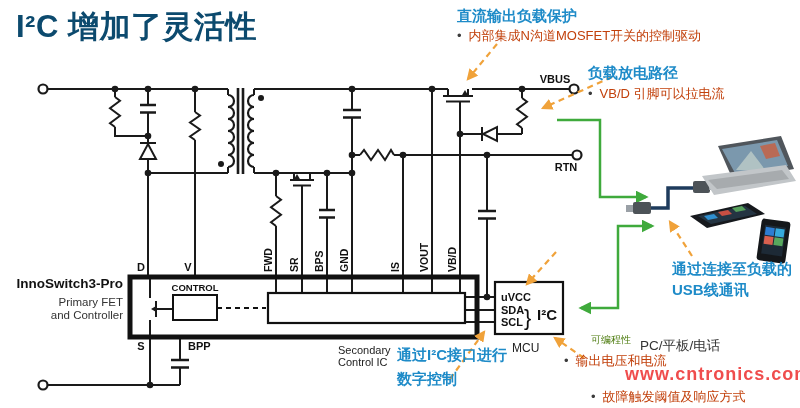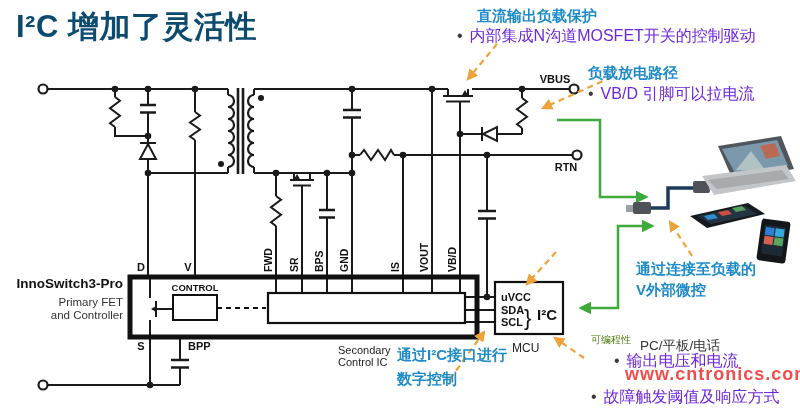--- a/index.html
+++ b/index.html
@@ -3,35 +3,35 @@
 <meta charset="utf-8">
 <style>
   html,body{margin:0;padding:0;background:#e8e8e8;}
   #slide{position:relative;width:800px;height:408px;background:#ffffff;overflow:hidden;
          font-family:"Liberation Sans","DejaVu Sans",sans-serif;}
   #schematic{position:absolute;left:0;top:0;}
   .abs{position:absolute;white-space:nowrap;}
   #title{left:16px;top:6px;font-size:31px;font-weight:bold;color:#0c4a6e;letter-spacing:0.5px;}
   .ann-h{font-size:15px;font-weight:bold;color:#1e8bc8;line-height:20px;}
   .ann-h2{font-size:10px;font-weight:normal;color:#4d7c0f;}
-  .bullet{font-size:16px;color:#6d28d9;line-height:18px;}
+  .bullet{font-size:13px;color:#c2410c;line-height:18px;}
   .bullet::before{content:"\2022";margin-right:7px;color:#3b3b3b;}
-  #dc-heading{left:457px;top:6px;margin-left:20px;}
+  #dc-heading{left:457px;top:6px;}
   #dc-bullet{left:457px;top:27px;}
   #dis-heading{left:588px;top:63px;}
   #dis-bullet{left:588px;top:85px;}
   #mcu-supply{left:512px;top:214px;}
   #mcu-supply div{line-height:21px;}
   #i2c-ctrl{left:397px;top:343px;}
   #i2c-ctrl div{line-height:24px;}
   #usb-comm{left:636px;top:258px;}
-  #usb-comm .ann-h{line-height:21px;}
+  #usb-comm .ann-h{line-height:21px;margin-left:36px;}
   #usb-line3{font-size:13.5px;color:#333;margin-left:4px;line-height:20px;margin-top:36px;}
   #prog-heading{left:591px;top:333px;}
-  #prog-b1{left:614px;top:352px;}
+  #prog-b1{left:564px;top:352px;}
   #prog-b2{left:591px;top:370px;margin-top:39px;}
   #prog-b3{left:591px;top:388px;}
   #watermark{left:625px;top:364px;font-size:18px;font-weight:600;color:#ef4444;
              letter-spacing:1px;opacity:.95;pointer-events:none;}
   svg text{font-family:"Liberation Sans","DejaVu Sans",sans-serif;fill:#111;}
   .pinlbl{font-size:10.5px;font-weight:bold;}
   .biglbl{font-size:11px;font-weight:bold;}
 </style>
 </head>
 <body>
@@ -268,21 +268,21 @@
   <div id="dis-bullet" class="abs bullet">VB/D 引脚可以拉电流</div>
 
 
   <div id="i2c-ctrl" class="abs">
     <div class="ann-h">通过I²C接口进行</div>
     <div class="ann-h">数字控制</div>
   </div>
 
   <div id="usb-comm" class="abs">
     <div class="ann-h">通过连接至负载的</div>
-    <div class="ann-h">V外部微控</div>
+    <div class="ann-h">USB线通讯</div>
     <div id="usb-line3">PC/平板/电话</div>
   </div>
 
   <div id="prog-heading" class="abs ann-h2">可编程性</div>
   <div id="prog-b1" class="abs bullet">输出电压和电流</div>
   <div id="prog-b2" class="abs bullet">恒压、恒流及恒功率特性</div>
   <div id="prog-b3" class="abs bullet">故障触发阈值及响应方式</div>
 
   <div id="watermark" class="abs">www.cntronics.com</div>
 </div>

